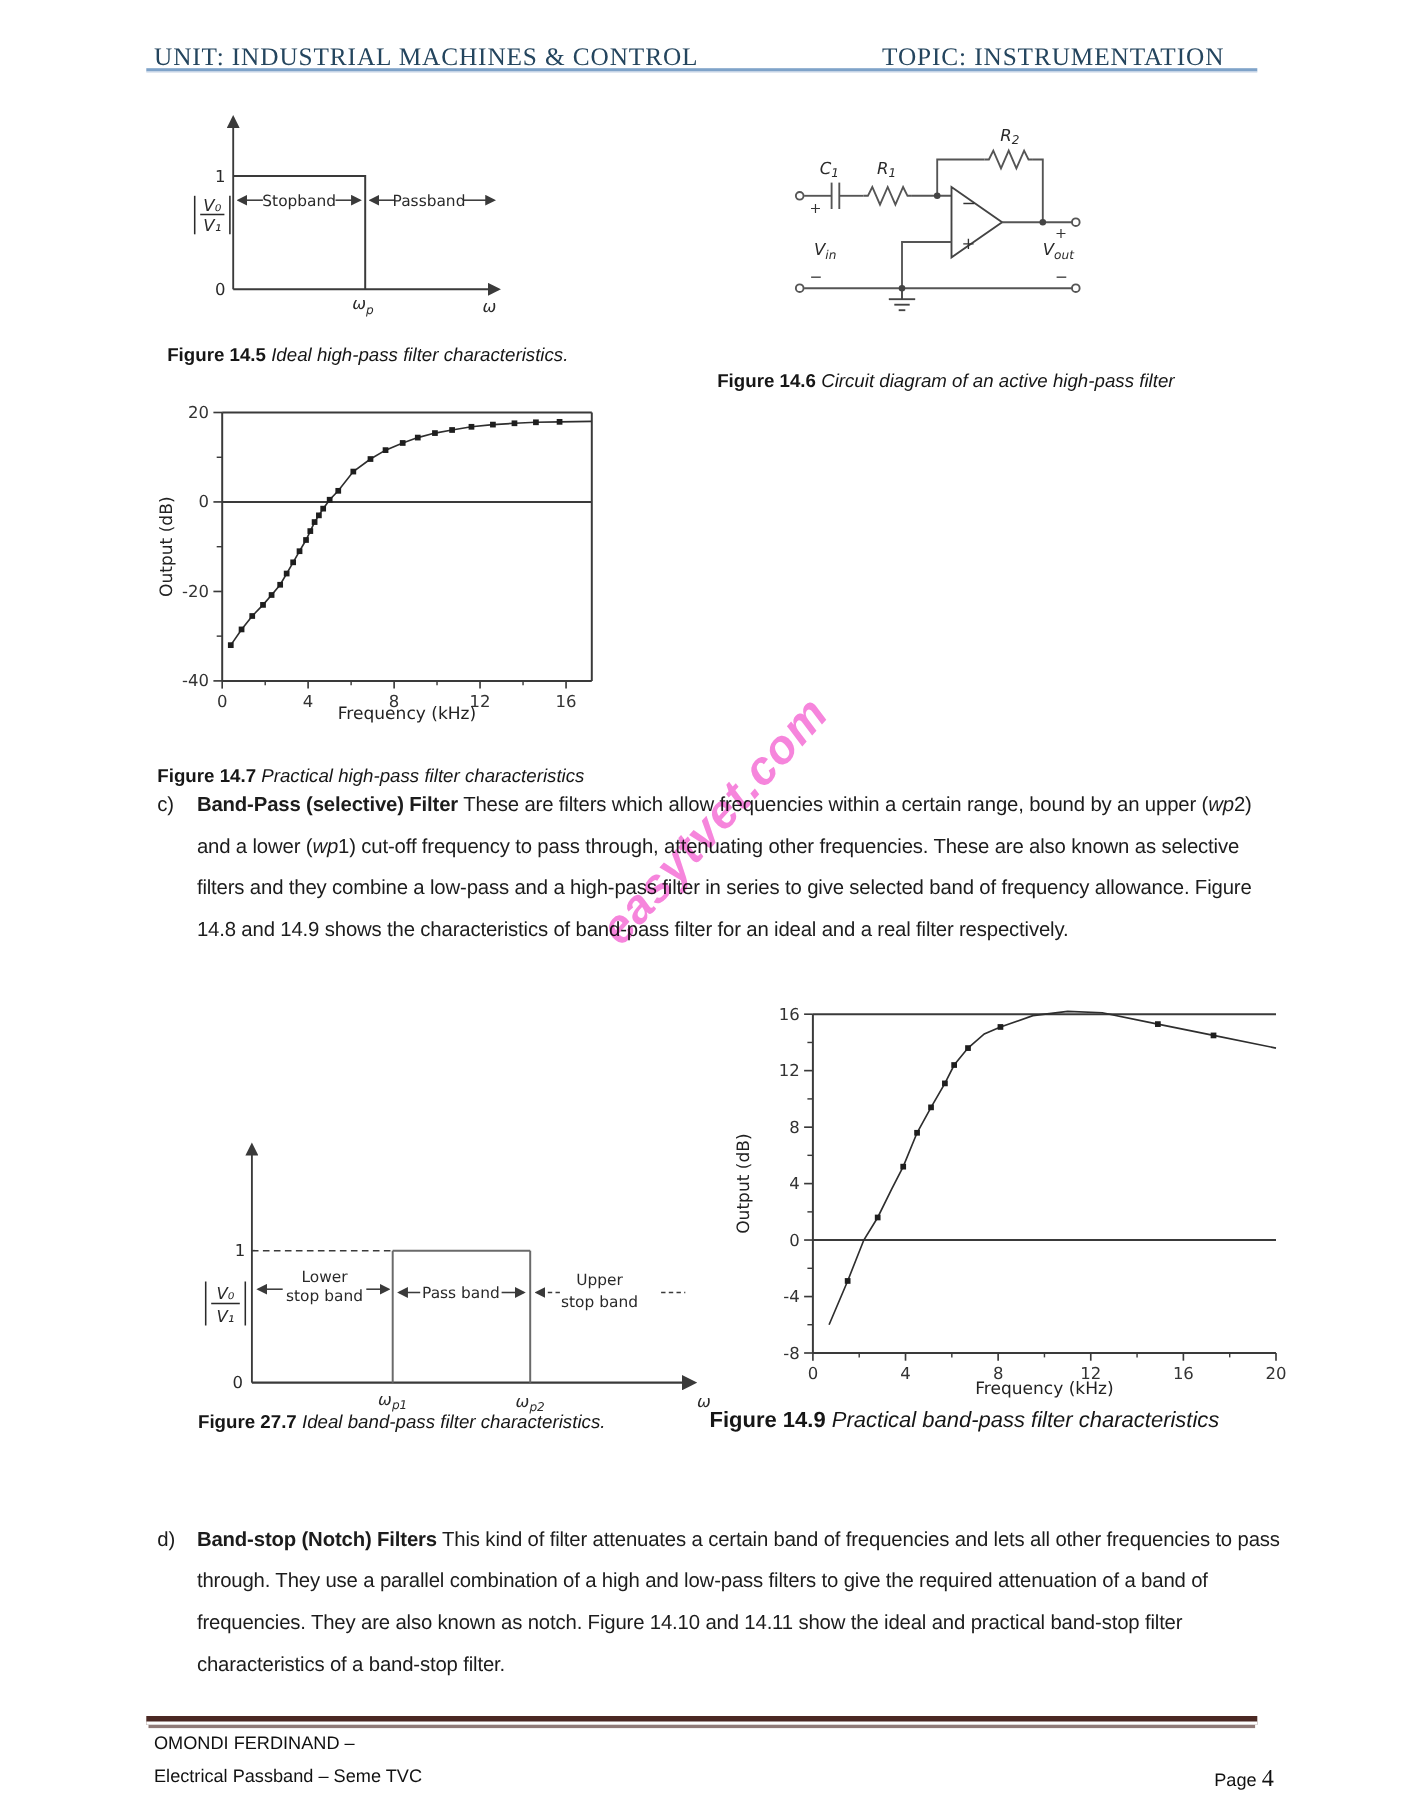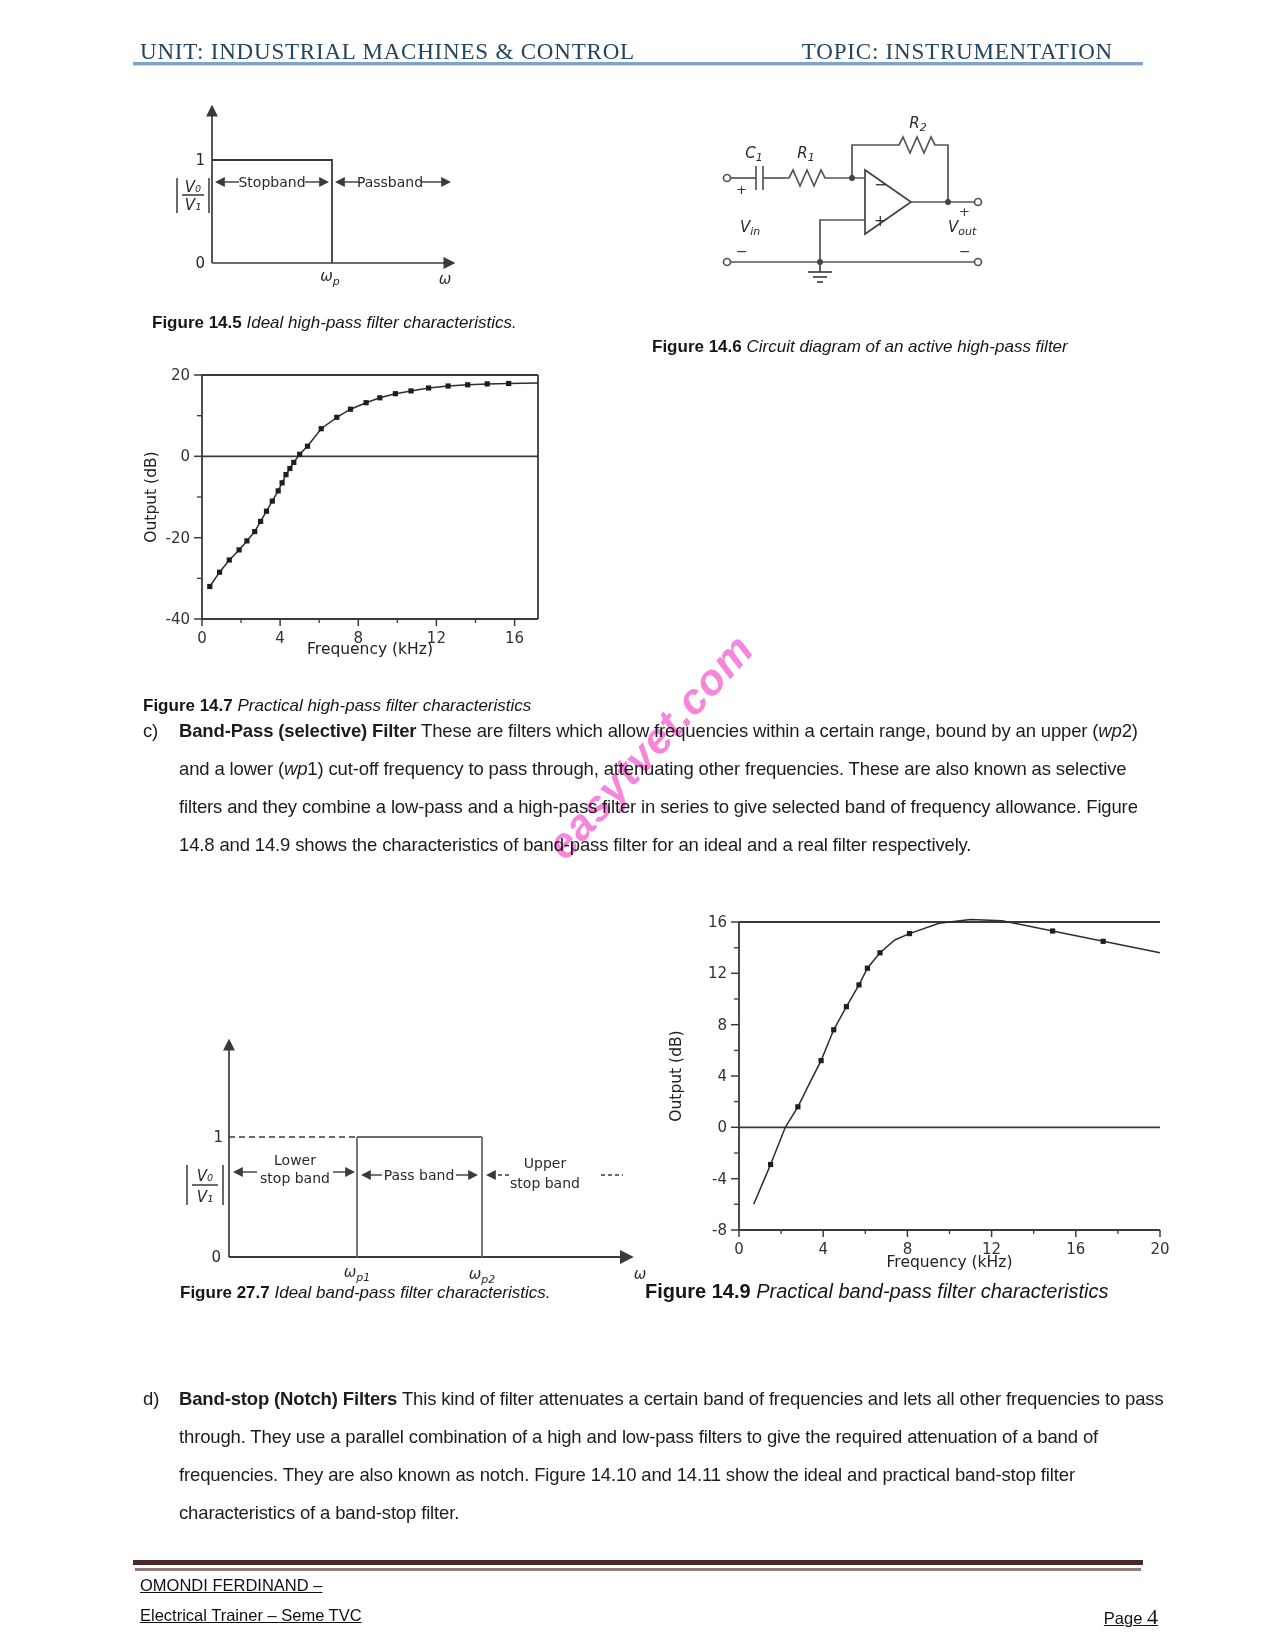--- a/index.html
+++ b/index.html
@@ -21,21 +21,21 @@
         letter-spacing:1px;color:#f685dc;mix-blend-mode:multiply;z-index:6;}
   svg{position:absolute;overflow:visible;}
   svg text{font-family:"DejaVu Sans","Liberation Sans",sans-serif;}
   .tick{font-size:15px;fill:#333;}
   .axlabel{font-size:15.5px;fill:#222;}
   .dlabel{font-size:14px;fill:#2a2a2a;}
   .dnum{font-size:15px;fill:#2a2a2a;}
   .ditalic{font-style:italic;font-size:15px;fill:#2a2a2a;}
   #footer-bar{position:absolute;left:133px;top:1560px;width:1010px;height:5px;
         background:#4b2823;border-bottom:3px solid #fff;box-shadow:0 5px 0 -2px #8f7a77;}
-  .ftr{position:absolute;font-size:16.5px;color:#111;text-decoration:underline;}
+  .ftr{position:absolute;font-size:16.5px;color:#111;}
   #page-num{font-family:"Liberation Serif","DejaVu Serif",serif;font-size:22px;}
 </style>
 </head>
 <body>
 
 <div id="page">
 
   <div class="hdr-text" style="left:140px;">UNIT: INDUSTRIAL MACHINES &amp; CONTROL</div>
   <div class="hdr-text" style="right:162px;">TOPIC: INSTRUMENTATION</div>
   <div id="hdr-rule"></div>
@@ -289,19 +289,19 @@
     <b>Figure 14.9</b><i> Practical band-pass filter characteristics</i>
   </div>
 
   <div class="para" style="left:143px;top:1380px;">
     <span class="lbl">d)</span>
     <span class="txt"><span style="font-weight: bold;">Band-stop (Notch) Filters</span><span> This kind of filter attenuates a certain band of frequencies and lets all other frequencies to pass through. They use a parallel combination of a high and low-pass filters to give the required attenuation of a band of frequencies. They are also known as notch. Figure 14.10 and 14.11 show the ideal and practical band-stop filter characteristics of a band-stop filter.</span></span>
   </div>
 
   <div id="footer-bar"></div>
   <div class="ftr" style="left:140px;top:1576px;">OMONDI FERDINAND –</div>
-  <div class="ftr" style="left:140px;top:1606px;">Electrical Trainer – Seme TVC</div>
+  <div class="ftr" style="left:140px;top:1606px;">Electrical Passband – Seme TVC</div>
   <div class="ftr" style="left:950px;top:1604px;width:208px;text-align:right;">
     <span>Page</span>
     <span id="page-num">4</span>
   </div>
 
 </div>
 
 </body></html>

